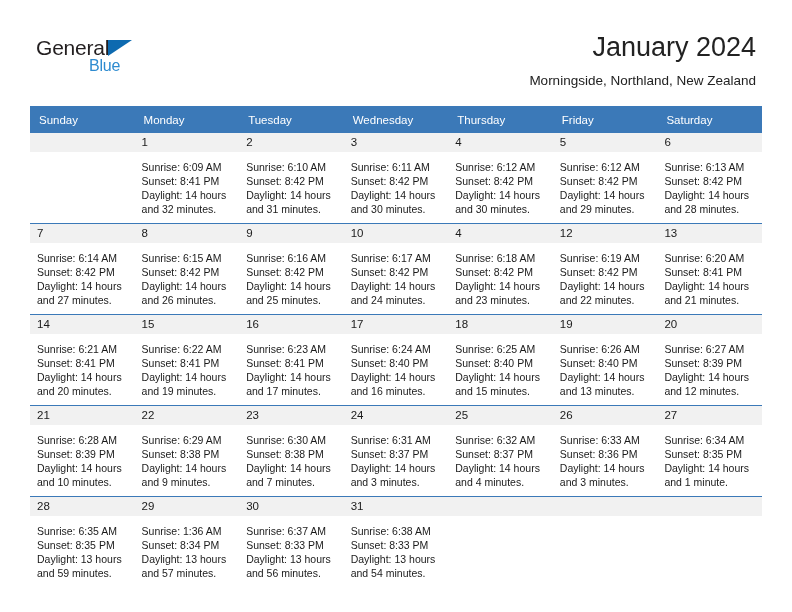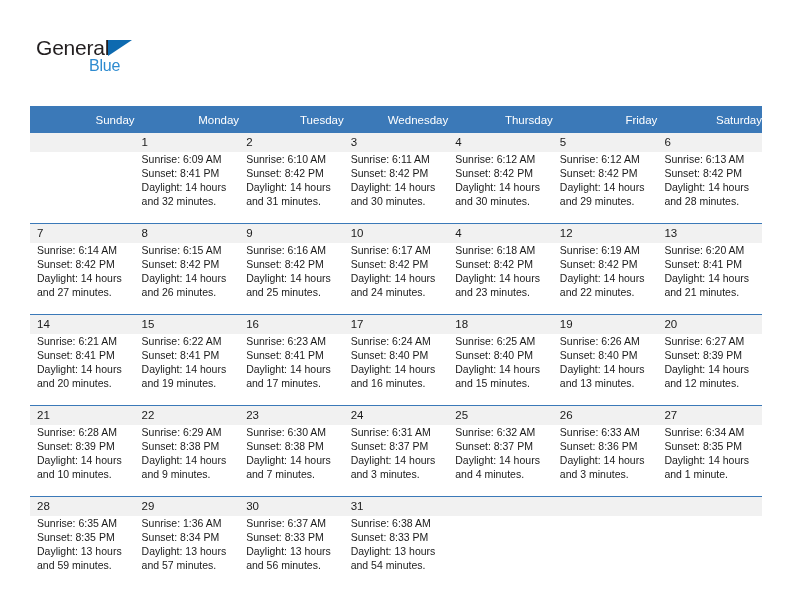--- a/index.html
+++ b/index.html
@@ -93,22 +93,22 @@
     top: 106px;
     width: 732px;
     border-collapse: collapse;
     table-layout: fixed;
   }
   .cal th {
     background: #3b79b8;
     color: #ffffff;
     font-size: 11.5px;
     font-weight: normal;
-    text-align: right;
-    padding: 5px 0 5px 20px;
+    text-align: left;
+    padding: 5px 0 5px 9px;
     height: 17px;
     border: none;
   }
   .cal td {
     vertical-align: top;
     padding: 0;
     height: 90px;
     border: none;
     border-top: 1px solid #3b79b8;
     background: #ffffff;
@@ -121,21 +121,21 @@
     height: 16px;
     padding: 2px 0 1px 7px;
     font-size: 11.5px;
     color: #1a1a1a;
     line-height: 14px;
   }
   .daynum-band.empty {
     background: #f1f1f1;
   }
   .cellbody {
-    padding: 0 6px 0 7px;
+    padding: 8px 6px 0 7px;
     font-size: 10.5px;
     line-height: 14px;
     color: #1a1a1a;
   }
   .cellbody div {
     white-space: nowrap;
   }
 </style>
 </head>
 <body>
@@ -143,20 +143,24 @@
 <div class="page">
 
   <div class="top">
 
     <div class="brand">
       <span class="brand-general">General</span>
       <span class="brand-tri"></span>
       <span class="brand-blue">Blue</span>
     </div>
 
+    <div class="title-wrap">
+      <div class="cal-title">January 2024</div>
+      <div class="cal-subtitle">Morningside, Northland, New Zealand</div>
+    </div>
 
   </div>
 
   <table class="cal">
     <thead>
       <tr>
         <th>Sunday</th>
         <th>Monday</th>
         <th>Tuesday</th>
         <th>Wednesday</th>

